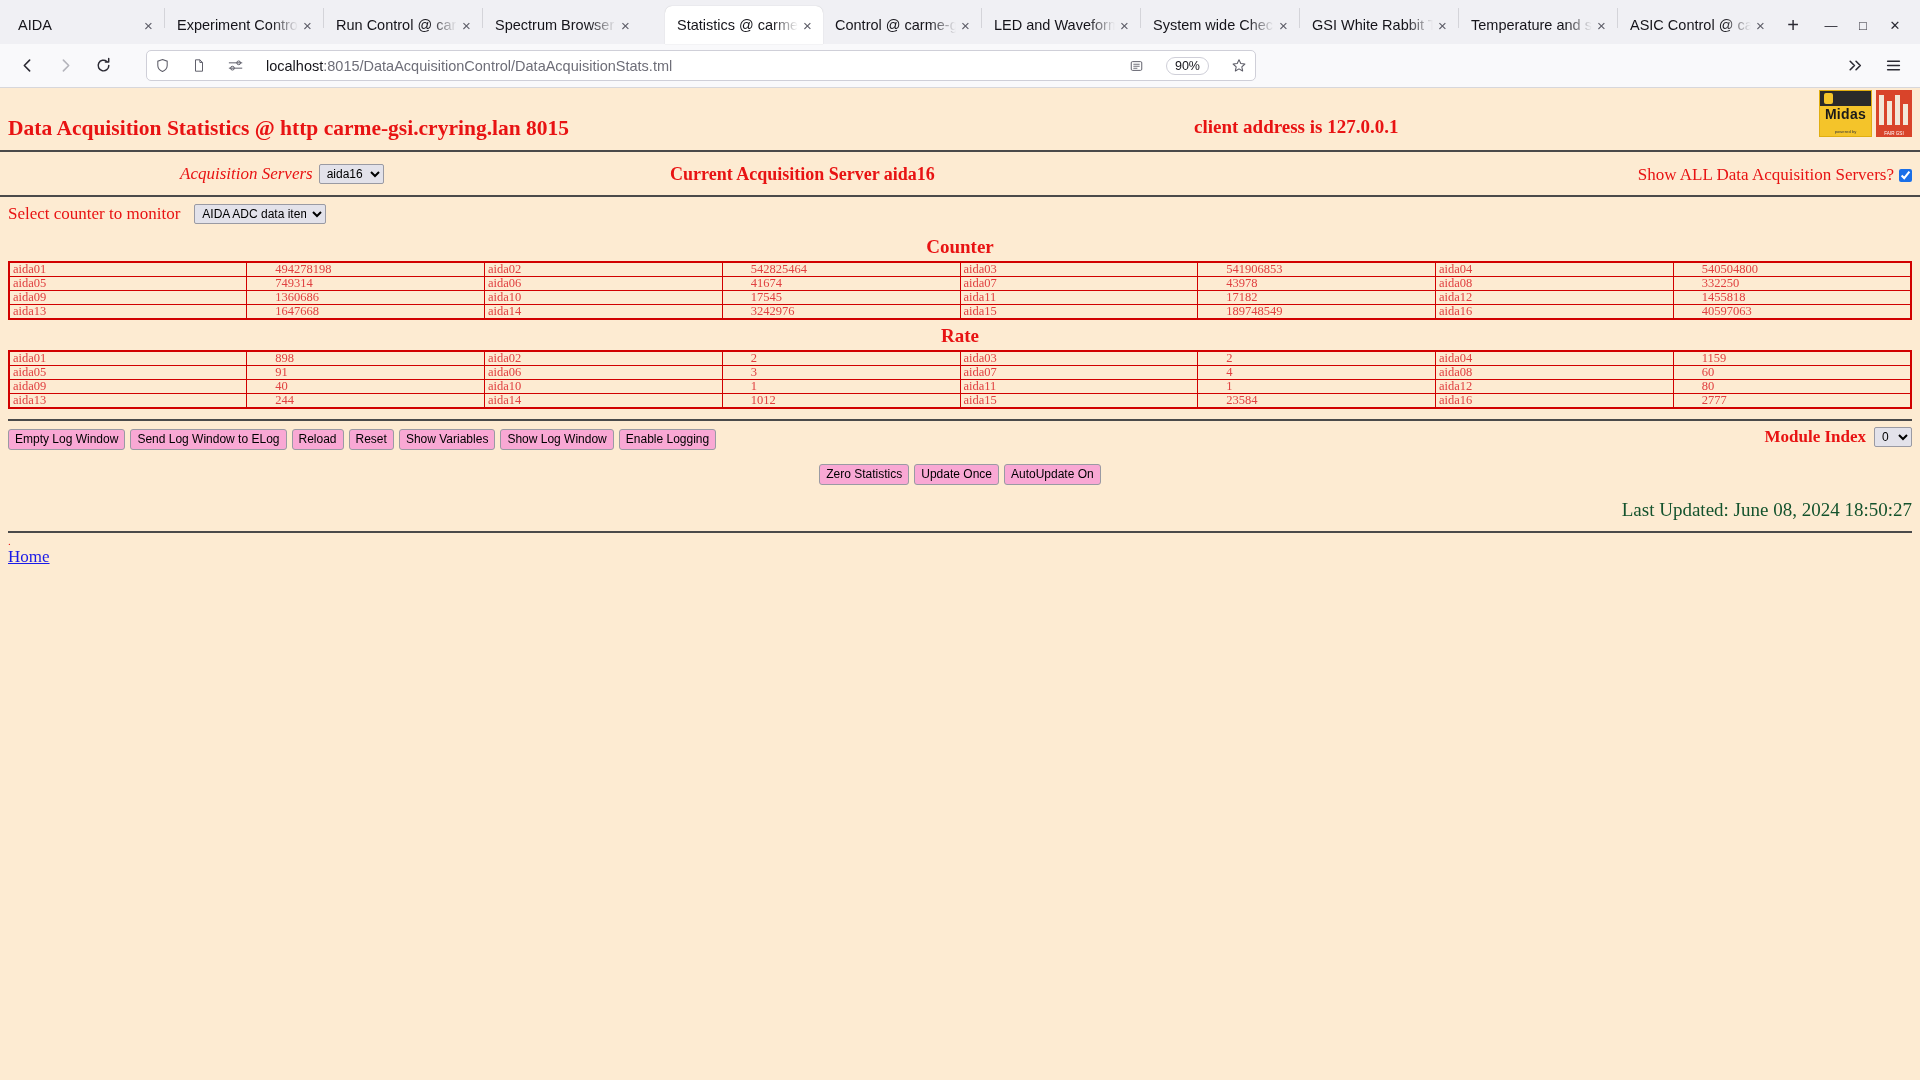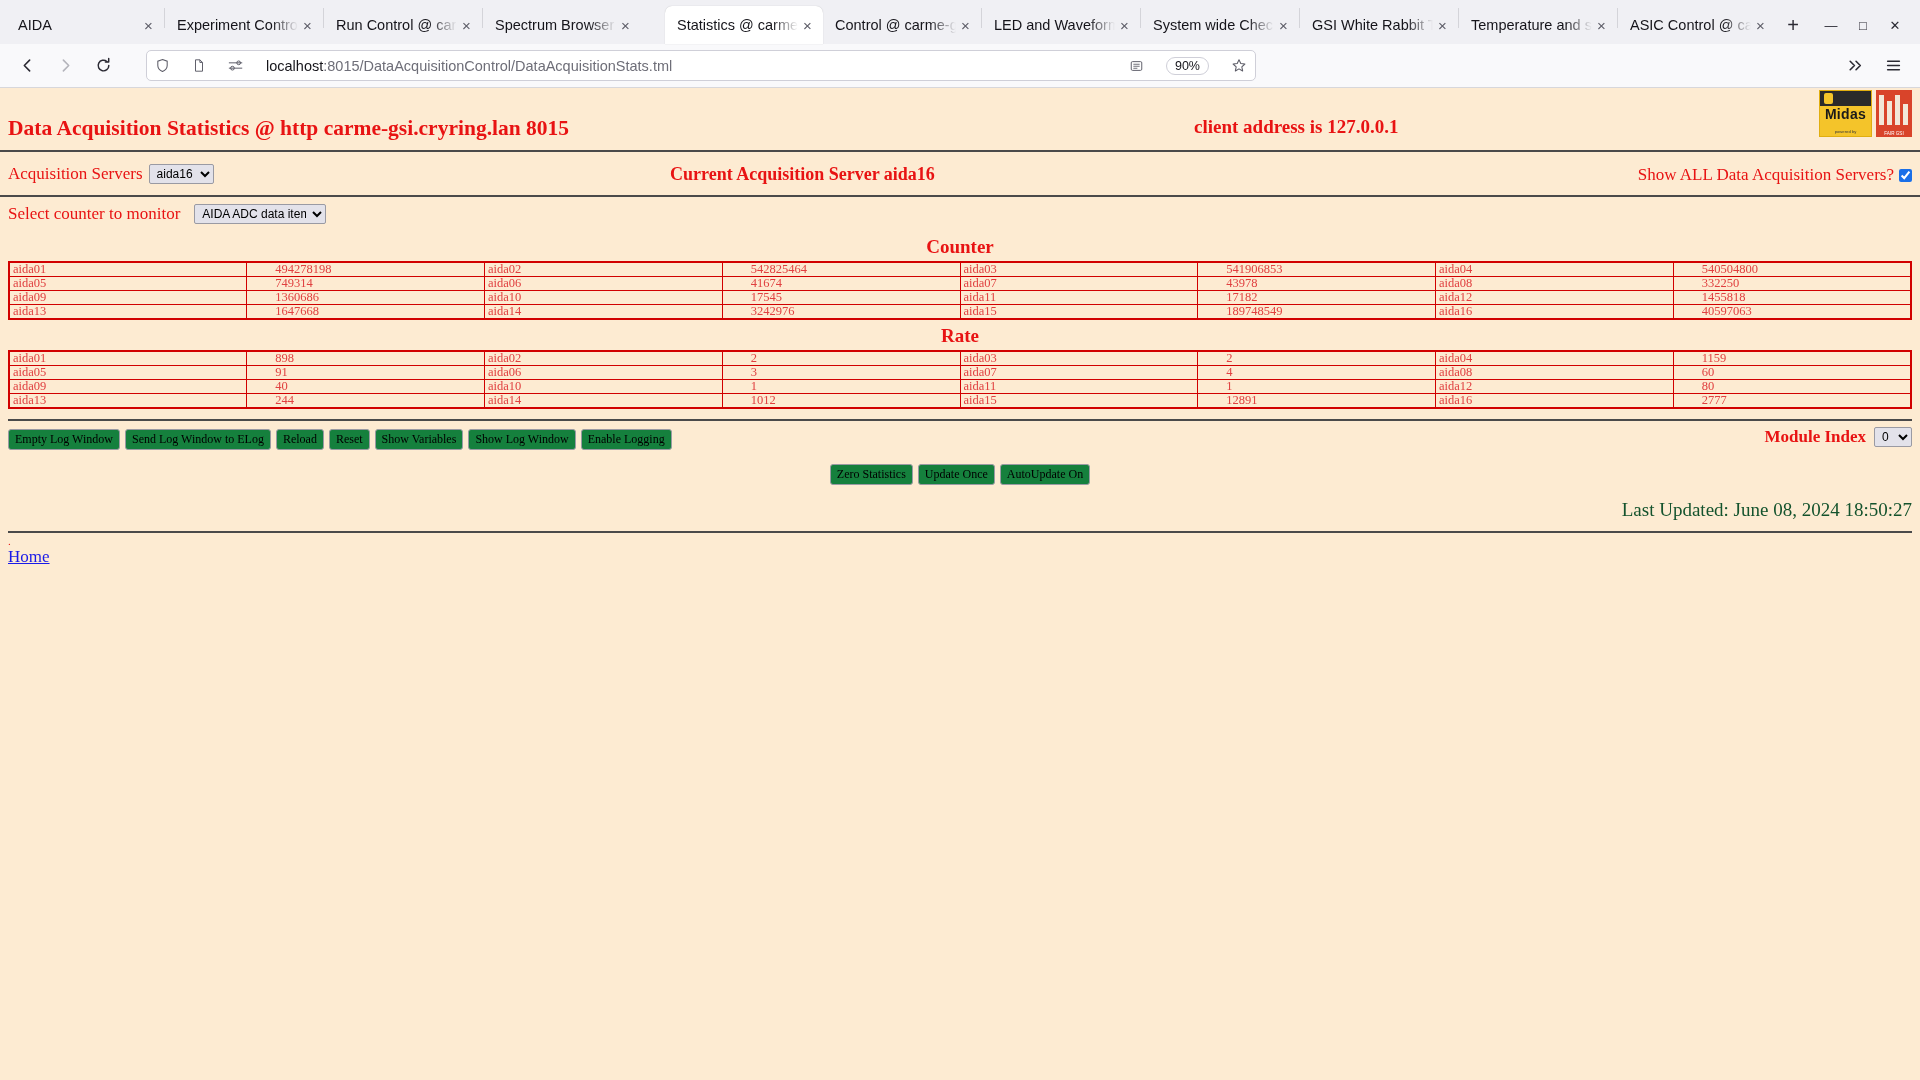--- a/index.html
+++ b/index.html
@@ -169,21 +169,21 @@
     position: absolute; left:0; right:0; bottom: 1px; text-align:center;
     font-size: 4.6px; color: #fff; font-family:"Liberation Sans",sans-serif;
   }
 
   .serverrow {
     display: flex; align-items: center;
     padding: 10px 8px 10px 8px;
     position: relative; height: 43px;
   }
   .acq-label {
-    font-size: 17px; color: #e81313; 
+    font-size: 17px; color: #e81313; margin-left: 172px; font-style: italic;
   }
   select.ui {
     font-family: "Liberation Sans", sans-serif;
     font-size: 12px;
     background: #e3e2ea;
     border: 1px solid #9a9aa3;
     border-radius: 2px;
     padding: 1px 3px;
     margin-left: 6px;
     color: #000;
@@ -227,23 +227,23 @@
     overflow: hidden;
   }
   table.stats td.name { width: 12.5%; }
   table.stats td.val  { width: 12.5%; text-align: left; padding-left: 28px; }
 
   .btnrow {
     display: flex; align-items: center;
     padding: 8px 8px 0 8px; gap: 5px; position: relative;
   }
   button.ui {
-    font-family: Liberation Serif, serif;
+    font-family: Liberation Sans, sans-serif;
     font-size: 12px;
-    background: #15803d;
+    background: #f9a8d4;
     border: 1px solid #9a9aa3;
     border-radius: 3px;
     padding: 2px 6px;
     color: #000;
     line-height: 1.25;
   }
   .modidx {
     position: absolute; right: 8px; top: 6px;
     display: flex; align-items: center;
     font-size: 17px; font-weight: bold; color: #e81313;
@@ -527,21 +527,21 @@
             <td class="val">1</td>
             <td class="name">aida12</td>
             <td class="val">80</td>
           </tr>
           <tr>
             <td class="name">aida13</td>
             <td class="val">244</td>
             <td class="name">aida14</td>
             <td class="val">1012</td>
             <td class="name">aida15</td>
-            <td class="val">12891</td>
+            <td class="val">23584</td>
             <td class="name">aida16</td>
             <td class="val">2777</td>
           </tr>
         </tbody>
     </table>
   </div>
 
   <div style="padding:0 8px;margin-top:10px;">
     <hr class="hr-thick">
   </div>

